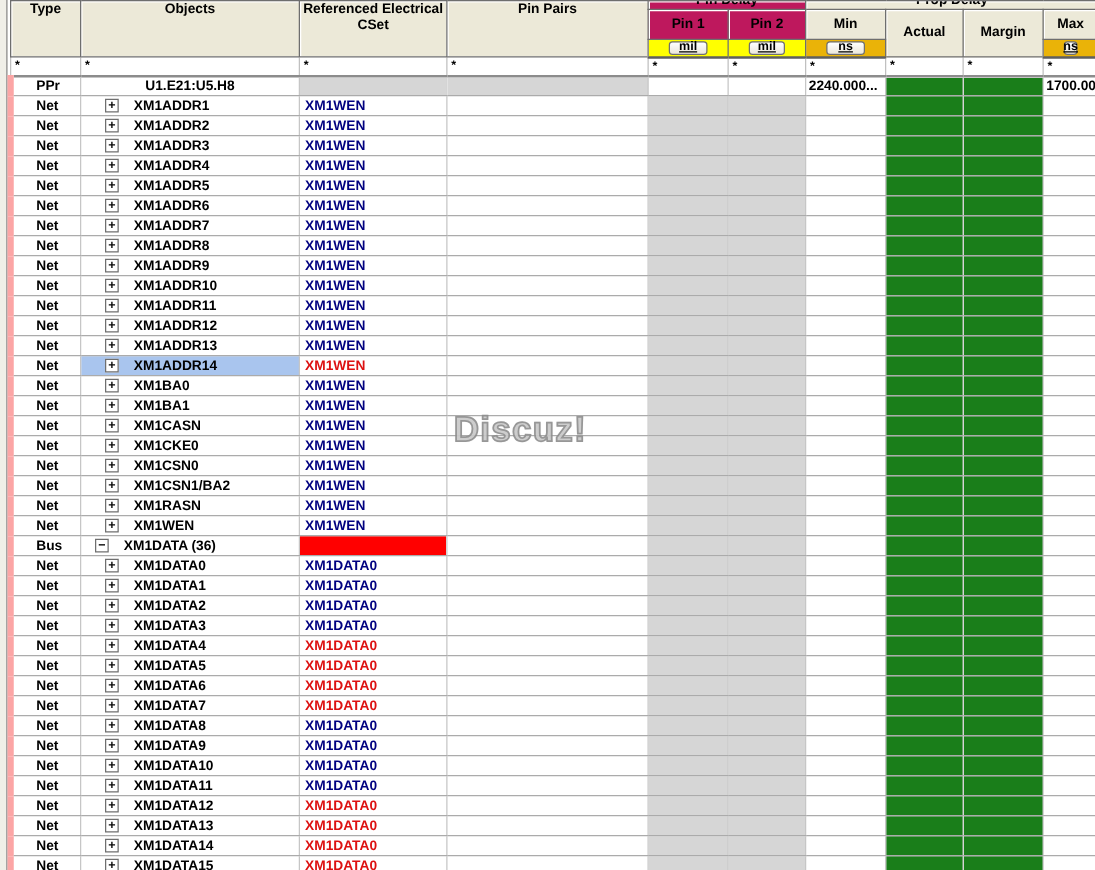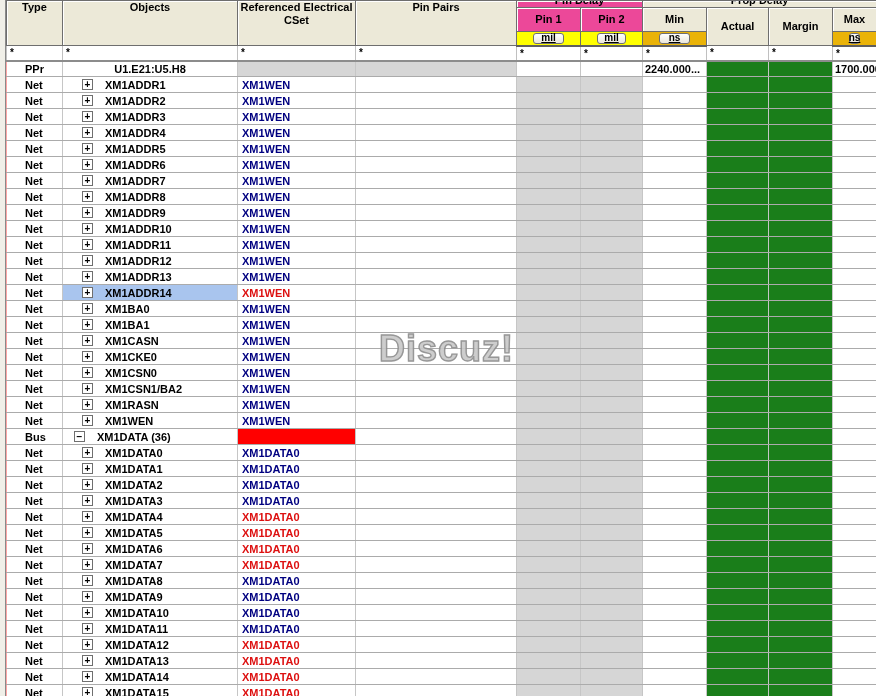--- a/index.html
+++ b/index.html
@@ -22,21 +22,21 @@
   
   thead th, thead td { padding: 0; }
   th.hcell {
     background: #ECE9D8;
     border: 1px solid #6E6E6E;
     box-shadow: inset 1px 1px 0 #FFFFFF;
     font-weight: bold; font-size: 11px; color: #000;
     text-align: center; vertical-align: middle;
     white-space: normal; line-height: 13px; margin-left: 24px;
   }
-  th.yellow { background: #ec4899; }
+  th.yellow { background: #be185d; }
   tr.group-row th { height: 7px; overflow: hidden; vertical-align: top; }
   .grp-label { display: block; line-height: 14px; margin-top: -8px; font-weight: bold; font-size: 11px; text-align: center; white-space: nowrap; }
   tr.label-row th { height: 24px; }
   tr.unit-row td {
     height: 14px; background: #eab308;
     border: 1px solid #6E6E6E; border-bottom: 2px solid #5F5F5F;
     vertical-align: middle;
   }
   tr.unit-row td.yellow { background: #FFFF00; }
   .unit-btn {
@@ -56,21 +56,21 @@
   }
   
   tbody td {
     height: 16px; padding: 0 2px;
     border-right: 1px solid #C6C6C6;
     border-bottom: 1px solid #ABABAB;
     font-size: 11px; font-weight: bold; color: #000;
     white-space: nowrap; overflow: hidden;
     background: #FFFFFF; vertical-align: middle;
   }
-  tbody td.c-type { padding-left: 18px; border-left: 1px solid #fca5a5; }
+  tbody td.c-type { padding-left: 18px; border-left: 5px solid #fca5a5; }
   tbody td.c-pin1, tbody td.c-pin2 { background: #D6D6D6; }
   tbody td.c-actual, tbody td.c-margin { background: #1A7E1A; }
   tbody tr.t-ppr td.c-ref, tbody tr.t-ppr td.c-pp { background: #D6D6D6; }
   tbody tr.t-ppr td.c-pin1, tbody tr.t-ppr td.c-pin2 { background: #FFFFFF; }
   .obj-line { display: flex; align-items: center; height: 14px; }
   tr.t-net .obj-line { padding-left: 17px; }
   tr.t-bus .obj-line { padding-left: 9px; }
   tr.t-ppr .obj-line { justify-content: center; }
   .expand {
     display: inline-flex; align-items: center; justify-content: center;
@@ -79,22 +79,22 @@
     font-size: 10px; font-weight: bold; line-height: 9px;
     margin-right: 12px; color:#000;
   }
   td.sel { background: #A9C5EE !important; }
   td.ref-blue { color: #000080; padding-left: 4px; }
   td.ref-red  { color: #DD1111; padding-left: 4px; }
   td.ref-fill-red { background: #FF0000 !important; }
   td.c-min, td.c-max { padding-left: 2px; }
   
   .watermark {
-    position: absolute; left: 379px; top: 328px;
-    font-size: 36px; font-weight: bold; letter-spacing: 1px;
+    position: absolute; left: 363px; top: 328px;
+    font-size: 28px; font-weight: bold; letter-spacing: 1px;
     color: #C9C9C9; -webkit-text-stroke: 1.4px #8F8F8F;
     text-shadow: 0 0 1px #8F8F8F;
     opacity: 0.92; z-index: 5; pointer-events: none;
   }
 </style>
 </head>
 <body>
 
 <div class="wrap">
   <div class="gutter"></div>

